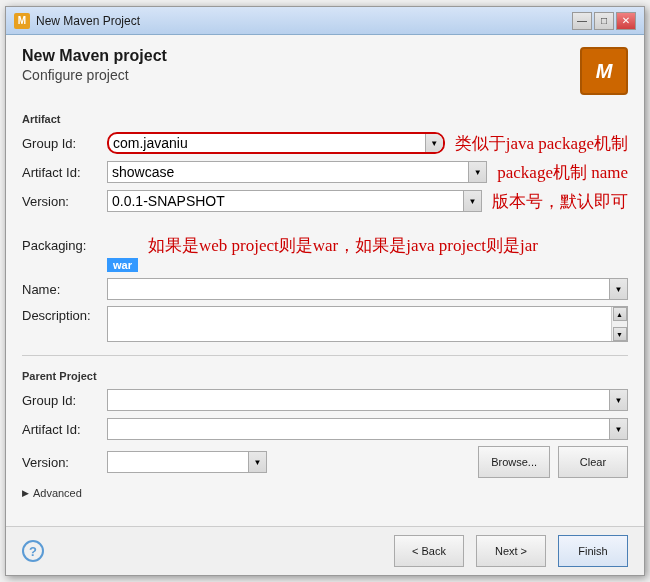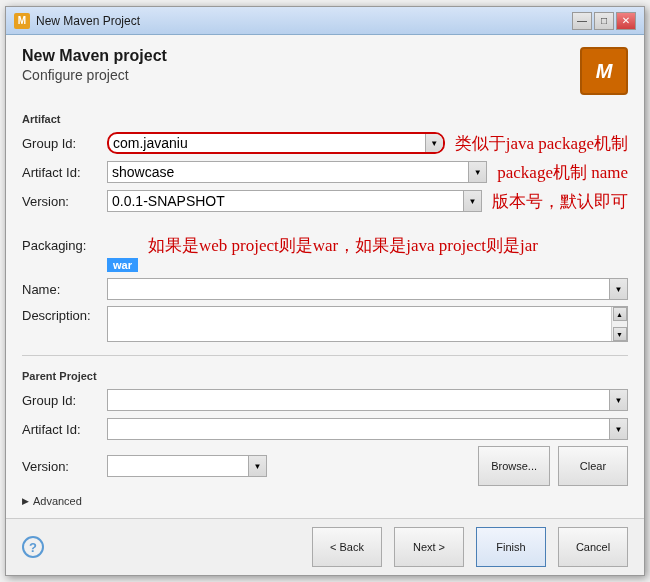--- a/index.html
+++ b/index.html
@@ -186,21 +186,21 @@
       justify-content: center;
       font-size: 7px;
       cursor: pointer;
     }
     .divider {
       height: 1px;
       background: #ccc;
       margin: 8px 0;
     }
     .btn {
-      height: 40px;
+      height: 32px;
       min-width: 70px;
       padding: 0 12px;
       border: 1px solid #aaa;
       background: linear-gradient(to bottom, #f8f8f8, #e0e0e0);
       font-size: 11px;
       cursor: pointer;
       display: flex;
       align-items: center;
       justify-content: center;
       color: #1a1a1a;
@@ -390,16 +390,15 @@
   </div>
 
   <div class="footer">
     <div class="footer-left">
       <div class="help-icon">?</div>
     </div>
     <div class="footer-right">
       <button class="btn">&lt; Back</button>
       <button class="btn">Next &gt;</button>
       <button class="btn btn-primary">Finish</button>
-      <button class="btn">Cancel</button>
     </div>
   </div>
 </div>
 
 </body></html>

